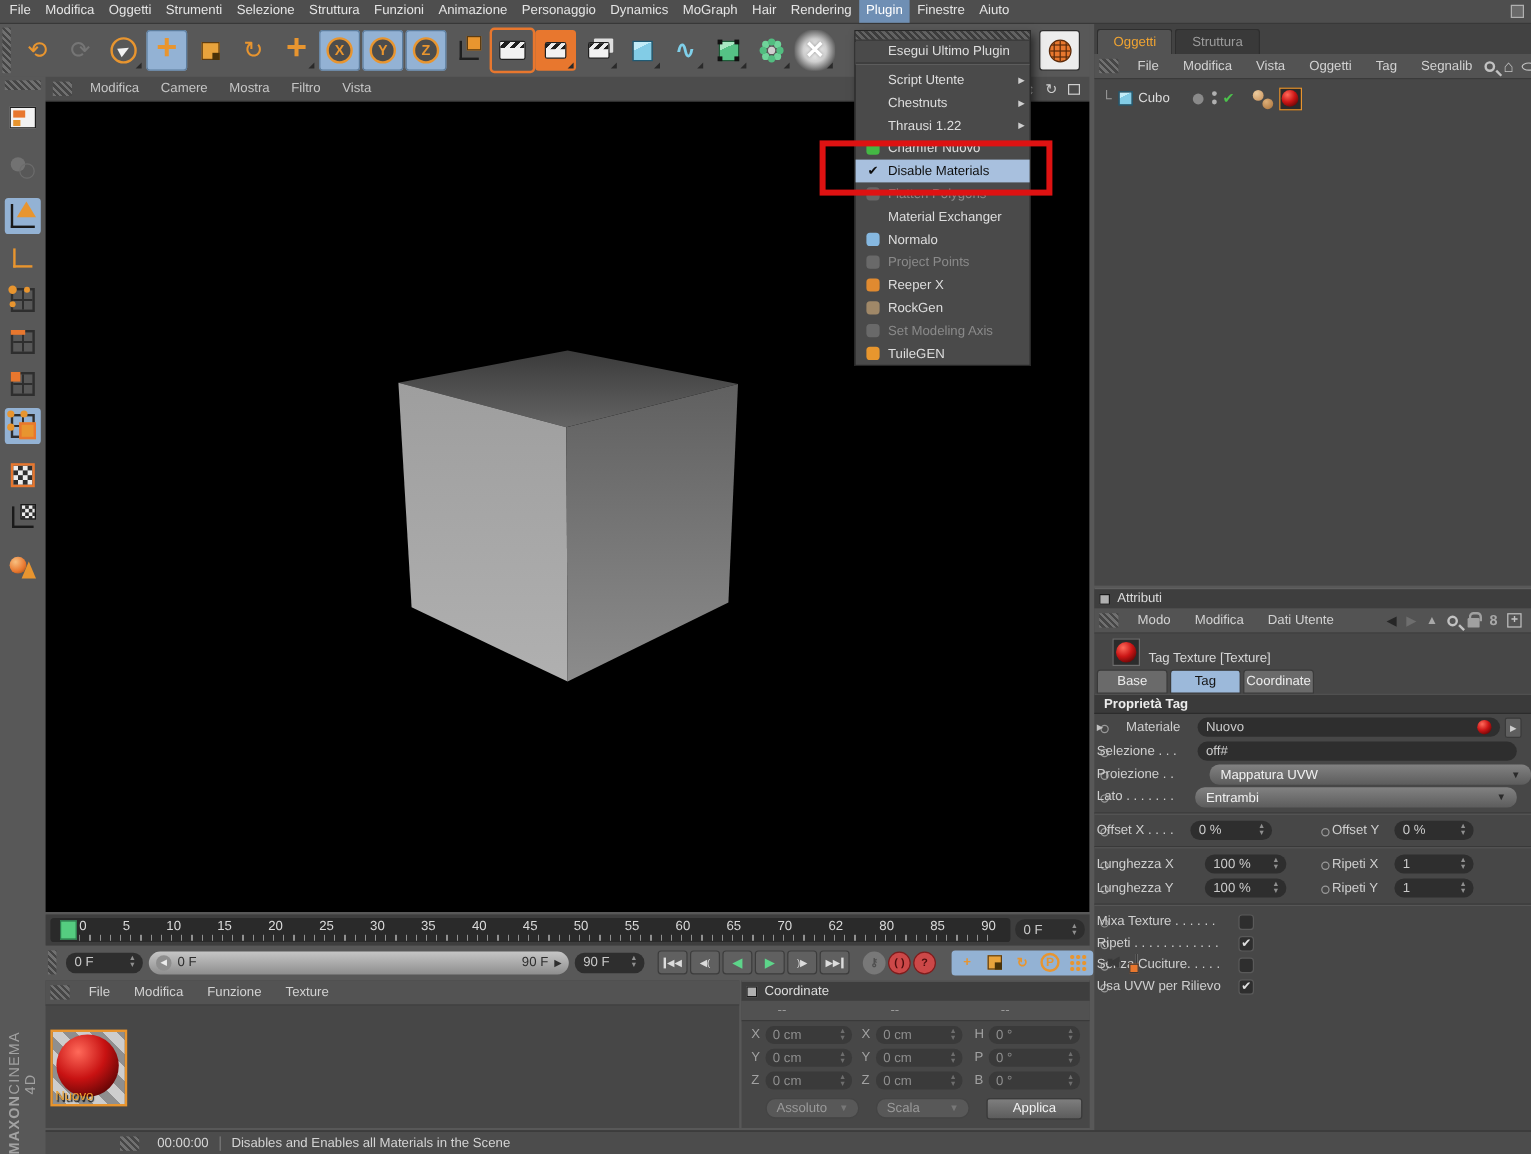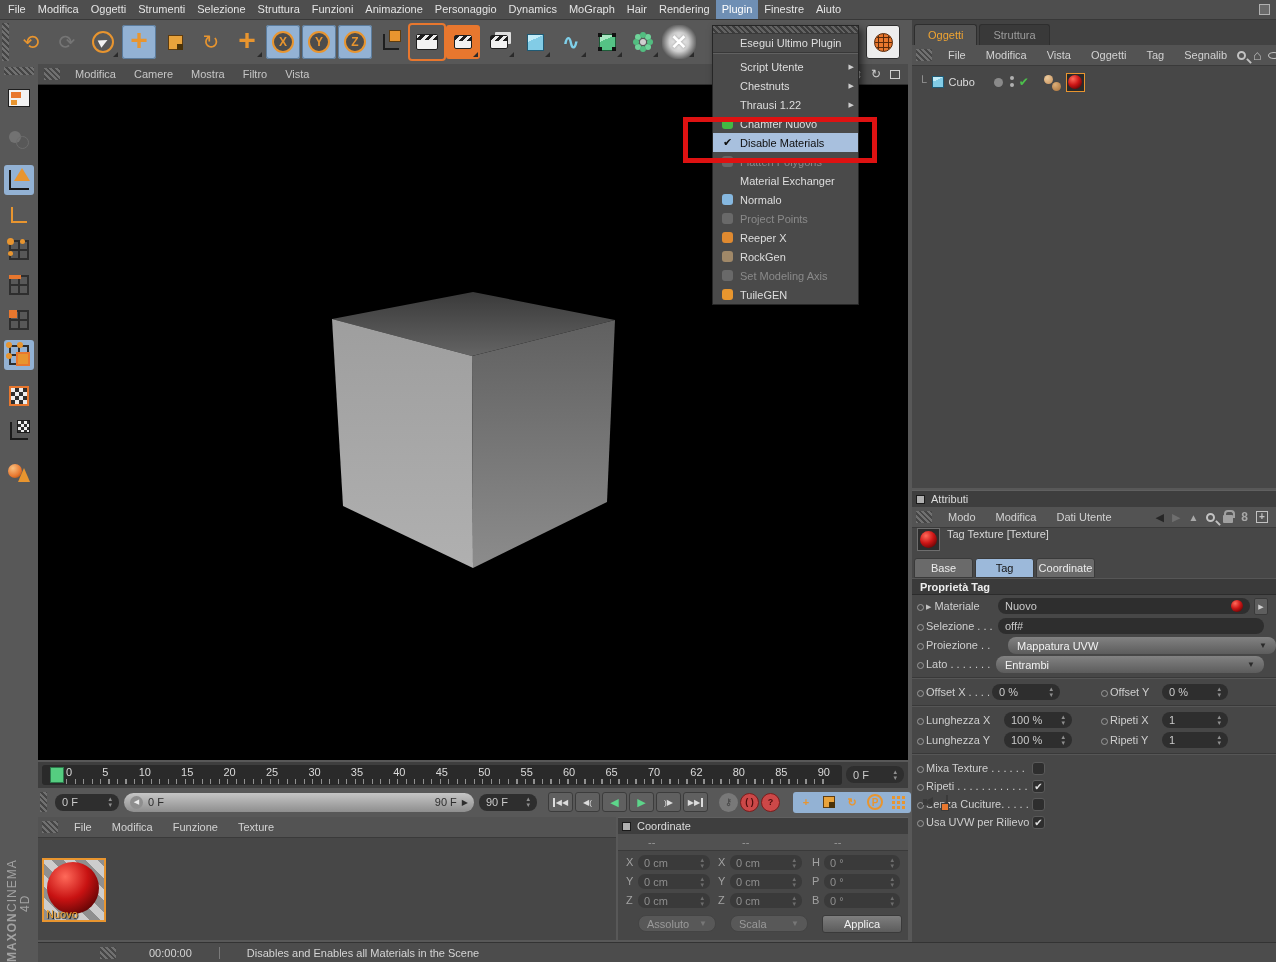--- a/index.html
+++ b/index.html
@@ -132,31 +132,31 @@
   #attributes-panel{position:absolute;left:912px;top:490px;width:364px;height:452px;background:#474747}
   .panel-title{height:17px;background:#3e3e3e;border-top:1px solid #606060;display:flex;align-items:center;gap:6px;padding-left:4px;color:#dcdcdc}
   .pt-square{width:9px;height:9px;background:#b0b0b0;border:1px solid #1a1a1a}
   .ap-icons{margin-left:auto;display:flex;align-items:center;gap:8px;padding-right:8px}
   .tri-back{color:#262626;font-size:11px}
   .tri-fwd{color:#6e6e6e;font-size:11px}
   .tri-up{color:#a8a8a8;font-size:10px}
   .icon-lock{width:10px;height:8px;background:#a0a0a0;border-radius:1px;position:relative;margin-top:4px}
   .icon-lock::before{content:'';position:absolute;left:1px;top:-5px;width:7px;height:6px;border:2px solid #a0a0a0;border-bottom:none;border-radius:4px 4px 0 0}
   .icon-eight{color:#a8a8a8;font-size:12px;font-weight:bold}
-  .ap-obj{height:27px;display:flex;align-items:flex-start;gap:7px;padding-left:5px}
+  .ap-obj{height:27px;display:flex;align-items:flex-end;gap:7px;padding-left:15px}
   .sphere-box{width:23px;height:23px;background:#2c2c2c;border:1px solid #6e6e6e;display:flex;align-items:center;justify-content:center}
   .ap-tabs{display:flex;gap:2px;padding:3px 0 0 2px;height:23px}
   .ap-tab{width:59px;text-align:center;line-height:18px;background:#6a6a6a;color:#ececec;border:1px solid #3a3a3a;border-radius:3px 3px 0 0}
   .ap-tab.active{background:#9cb9da;color:#141414}
   .ap-section{height:17px;background:#3a3a3a;border-top:1px solid #565656;border-bottom:1px solid #2c2c2c;font-weight:bold;color:#ececec;display:flex;align-items:center;padding-left:8px}
   .ap-body{position:relative;height:340px}
   .arow{position:absolute;left:0;right:0;height:19px}
   .arow::before{content:'';position:absolute;left:5px;top:7px;width:5px;height:5px;border:1px solid #9a9a9a;border-radius:50%}
   .arow.two::after{content:'';position:absolute;left:189px;top:7px;width:5px;height:5px;border:1px solid #9a9a9a;border-radius:50%}
-  .alabel{position:absolute;left:14px;top:0;line-height:19px;color:#cfcfcf;display:flex;align-items:center;gap:3px;white-space:nowrap}
+  .alabel{position:absolute;left:2px;top:0;line-height:19px;color:#cfcfcf;display:flex;align-items:center;gap:19px;white-space:nowrap}
   .alabel2{position:absolute;left:198px;top:0;line-height:19px;color:#cfcfcf;white-space:nowrap}
   .exp{color:#c2c2c2;font-size:7px}
   .afield{position:absolute;top:1px;height:16px;background:#2e2e2e;border-radius:8px;display:flex;align-items:center;padding:0 7px;color:#cacaca;white-space:nowrap}
   .arr{display:flex;flex-direction:column;margin-left:auto;color:#909090;font-size:7px;line-height:6px;padding-left:4px}
   .arr::before{content:'▴'}
   .arr::after{content:'▾'}
   .combo{position:absolute;top:1px;height:17px;background:linear-gradient(#828282,#5c5c5c);border-radius:8px;display:flex;align-items:center;padding:0 9px;color:#f2f2f2;white-space:nowrap}
   .carr{margin-left:auto;color:#2a2a2a;font-size:8px}
   .mini-btn{position:absolute;top:1px;width:14px;height:17px;background:#5e5e5e;border:1px solid #3a3a3a;border-radius:2px;color:#cfcfcf;font-size:7px;display:flex;align-items:center;justify-content:center}
   .asep{position:absolute;left:0;right:0;height:2px;border-top:1px solid #393939;border-bottom:1px solid #565656}
@@ -208,21 +208,21 @@
   .crow{position:absolute;left:0;right:0;height:19px}
   .clab{position:absolute;top:2px;color:#a2a2a2}
   .cfield{position:absolute;top:1px;height:15px;background:#3a3a3a;border-radius:7px;display:flex;align-items:center;padding:0 6px;color:#8e8e8e}
   .cfield .arr{color:#6e6e6e}
   .coord-bottom{position:relative;height:24px}
   .dcombo{position:absolute;top:2px;height:17px;background:#585858;border:1px solid #444;border-radius:8px;display:flex;align-items:center;padding:0 8px;color:#9a9a9a}
   .dcombo .carr{color:#777}
   .apply-btn{position:absolute;top:2px;left:204px;width:80px;height:18px;background:linear-gradient(#7e7e7e,#5c5c5c);border:1px solid #3a3a3a;border-radius:3px;color:#f2f2f2;display:flex;align-items:center;justify-content:center}
 
   
-  #statusbar{position:absolute;left:38px;top:942px;width:1238px;height:20px;background:#4c4c4c;border-top:1px solid #333;display:flex;align-items:center;gap:27px;padding-left:62px;color:#d4d4d4}
+  #statusbar{position:absolute;left:38px;top:942px;width:1238px;height:20px;background:#4c4c4c;border-top:1px solid #333;display:flex;align-items:center;gap:9px;padding-left:62px;color:#d4d4d4}
   .sb-div{width:1px;height:12px;background:#7a7a7a}
 
   
   #plugin-menu{position:absolute;left:712px;top:25px;width:147px;background:#4a4a4a;border:1px solid #262626;box-shadow:3px 4px 7px rgba(0,0,0,.55);z-index:110}
   .menu-hatch{height:8px;background:repeating-linear-gradient(45deg,#626262 0 2px,#3c3c3c 2px 4px);border-bottom:1px solid #3a3a3a}
   .pm-item{height:19px;display:flex;align-items:center;padding:0 4px 0 5px;color:#dedede;white-space:nowrap}
   .pm-item.highlighted{background:#a8c0de;color:#0e0e0e}
   .pm-item.disabled{color:#8a8a8a}
   .pm-item.sep-after{border-bottom:1px solid #383838;box-shadow:0 1px 0 #616161;margin-bottom:4px}
   .pm-slot{width:19px;height:19px;display:flex;align-items:center;justify-content:center;font-size:11px;flex:0 0 auto;position:relative}

